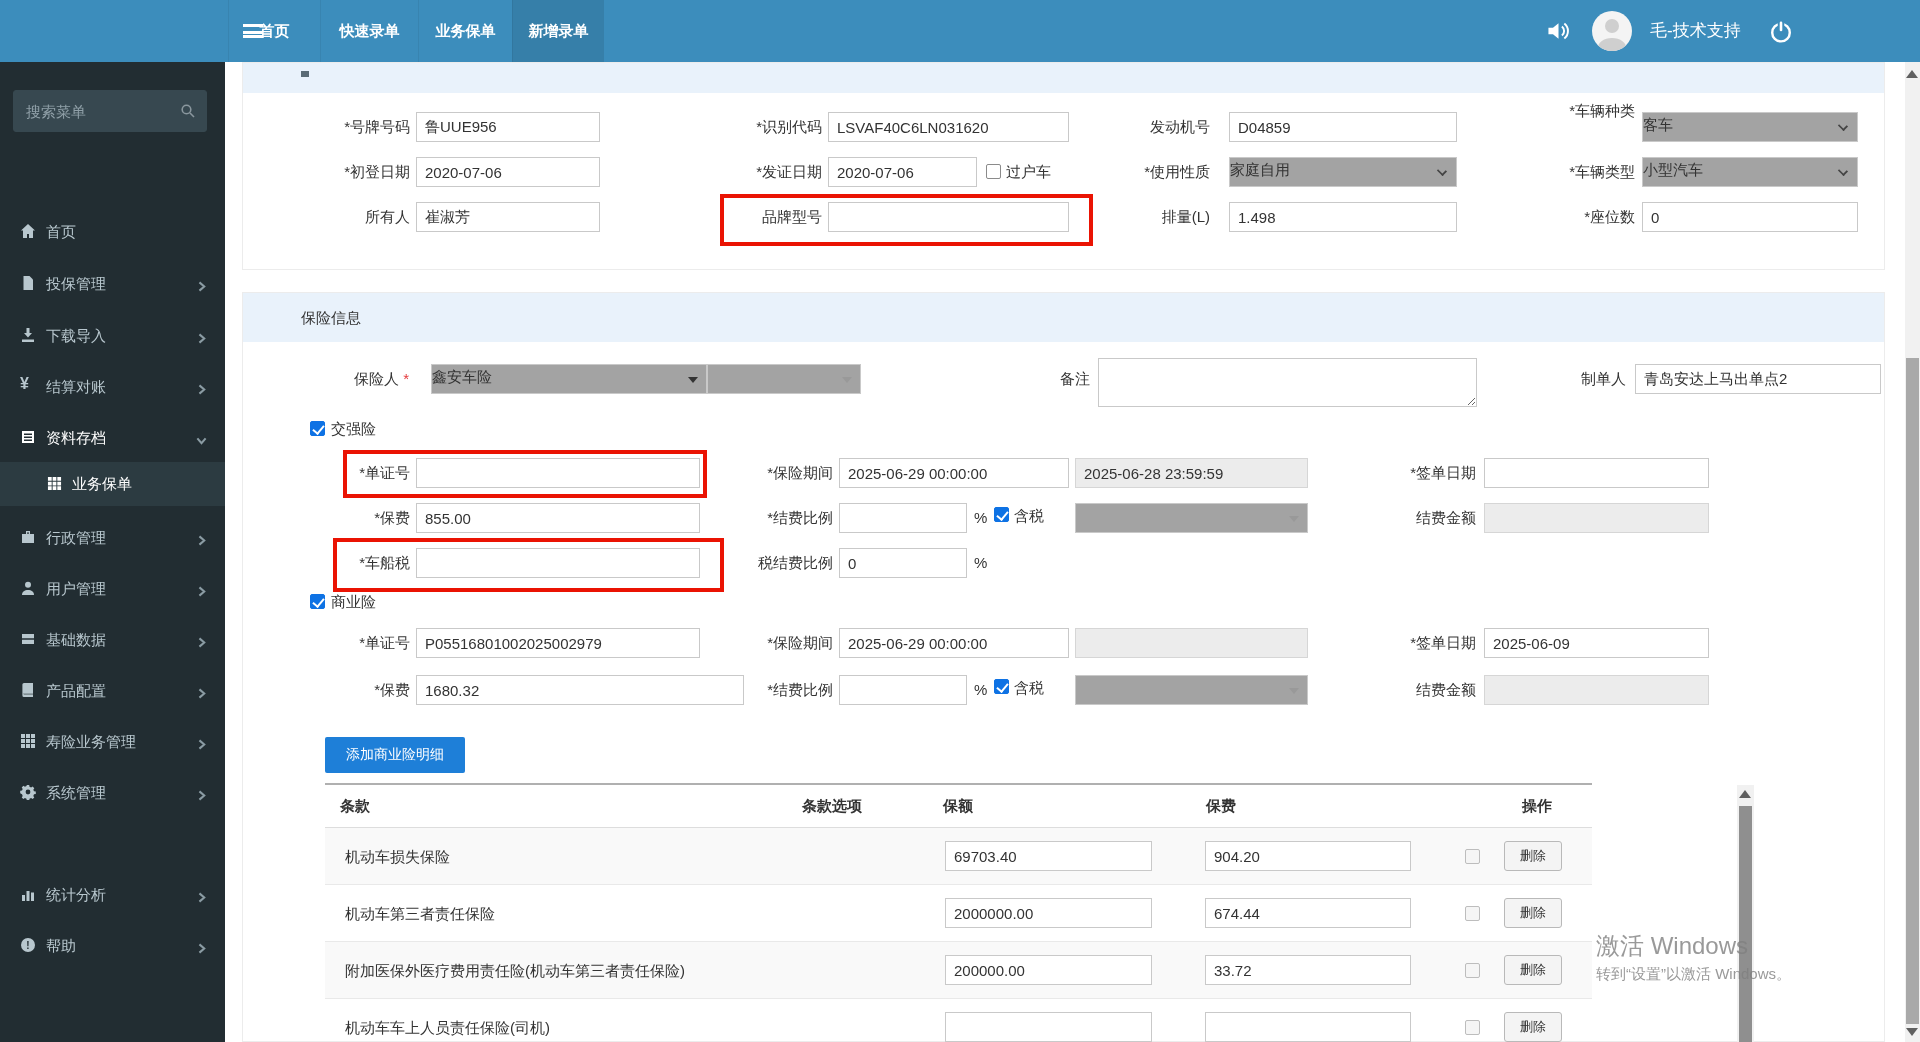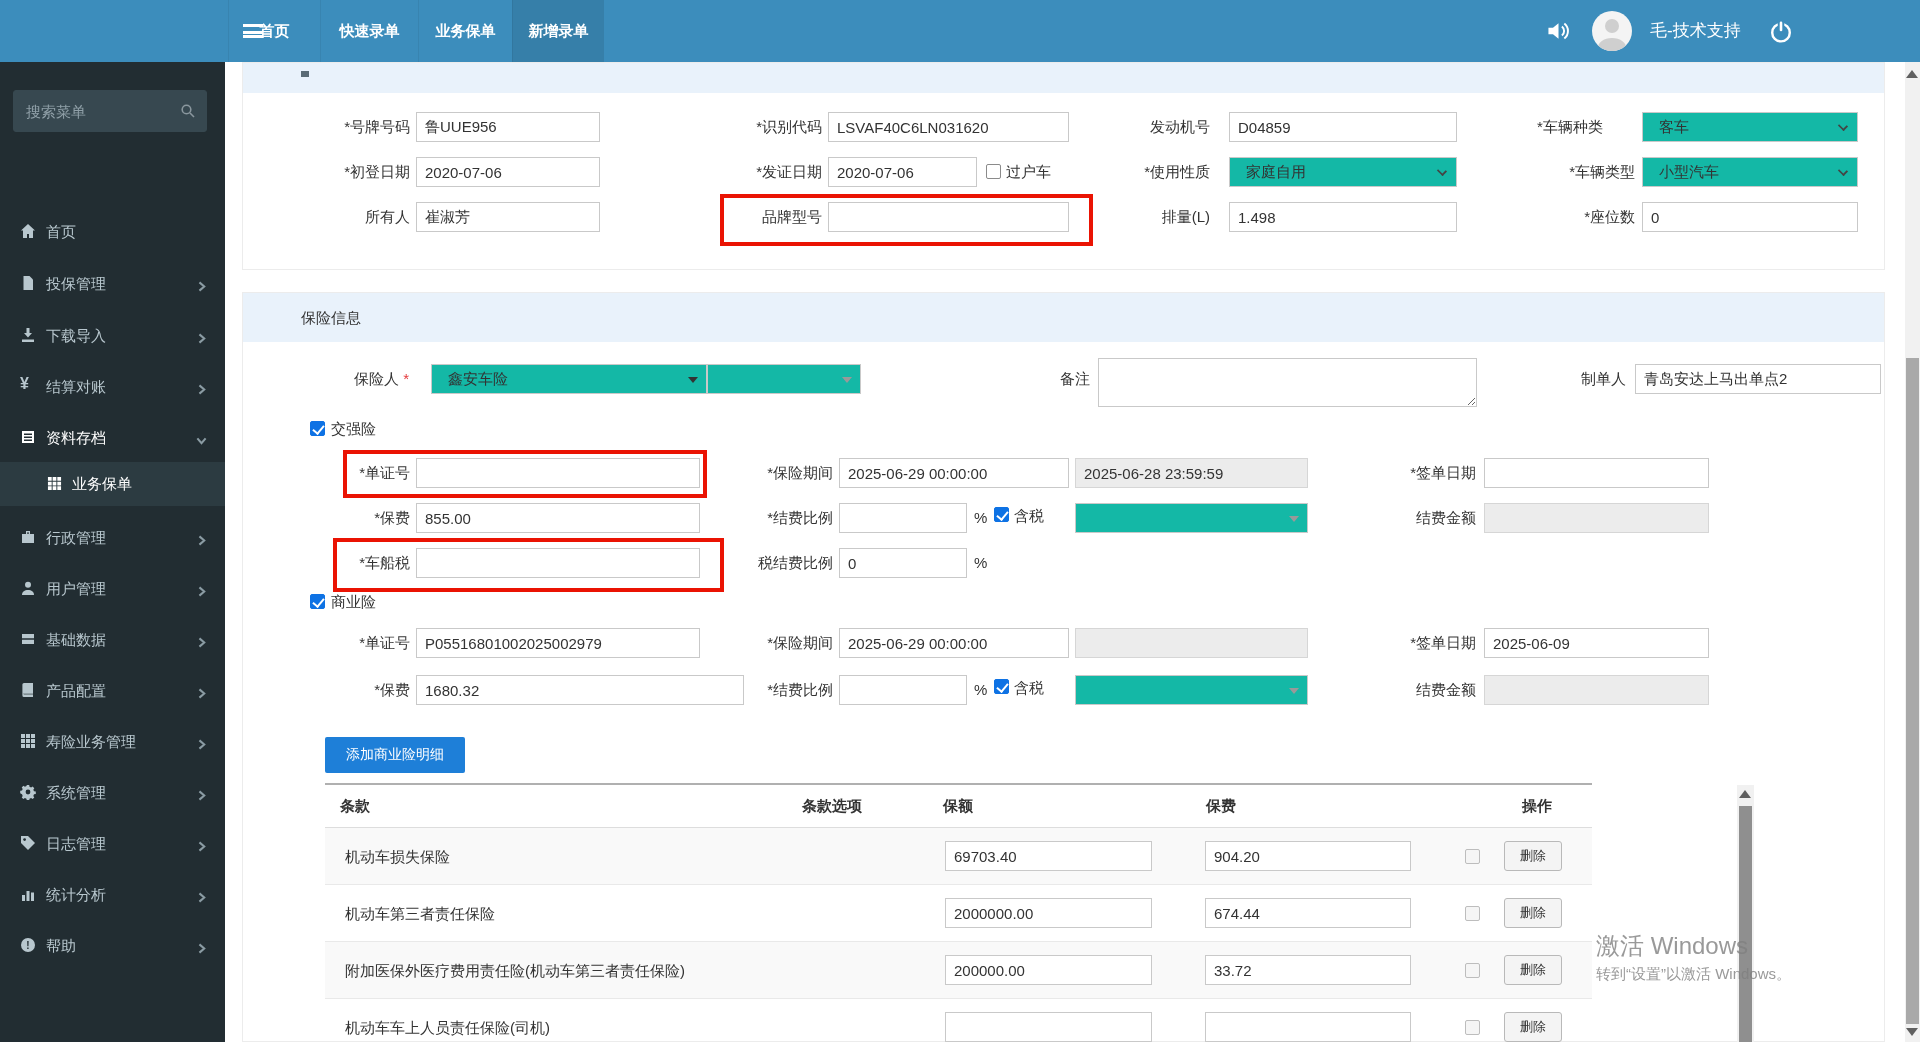--- a/index.html
+++ b/index.html
@@ -40,22 +40,22 @@
 
   
   .panel { position:absolute; left:242px; width:1643px; background:#fff; border:1px solid #ececec; }
   .panel-hd { position:absolute; left:0; top:0; width:100%; background:#e9f2fb; }
   .hd-text { position:absolute; left:58px; top:0; font-size:15px; color:#333; }
 
   .lbl { position:absolute; height:30px; line-height:30px; text-align:right; font-size:15px; color:#333; }
   .inp { position:absolute; height:30px; border:1px solid #c9c9c9; background:#fff; font-size:15px; color:#333;
          padding:0 8px; font-family:inherit; outline:none; }
   .inp.dis { background:#ececec; border-color:#d6d6d6; }
-  .sel { position:absolute; height:30px; border:1px solid #c9c9c9; background:#14b8a6; font-size:15px; color:#333;
-         line-height:28px; padding:0 24px 0 16px; cursor:pointer; }
+  .sel { position:absolute; height:30px; border:1px solid #c9c9c9; background:#a3a3a3; font-size:15px; color:#333;
+         line-height:28px; padding:0 24px 0 0; cursor:pointer;font-family:Liberation Mono, monospace; }
   .sel .nchev { position:absolute; right:10px; top:9px; width:8px; height:8px; border-right:2px solid #444;
          border-bottom:2px solid #444; transform:rotate(45deg) scale(1,.8); }
   .sel .tri { position:absolute; right:8px; top:12px; width:0; height:0; border-left:5px solid transparent;
          border-right:5px solid transparent; border-top:6px solid #333; }
   .sel .tri.gray { border-top-color:#999; }
   .cb { position:absolute; width:15px; height:15px; border:1px solid #8b8b8b; background:#fff; border-radius:2px; cursor:pointer; }
   .cb.checked { background:#0e72e4; border-color:#0e72e4; }
   .cb.checked::after { content:""; position:absolute; left:4px; top:1px; width:5px; height:9px;
         border-right:2px solid #fff; border-bottom:2px solid #fff; transform:rotate(40deg); }
   .cb.tablecb { background:#f5f5f5; border-color:#bdbdbd; }
@@ -235,30 +235,20 @@
     <div class="sitem" style="top:710px;">
       <span class="icon"><svg width="16" height="16" viewBox="0 0 16 16" fill="currentColor">
             <path d="M6.8 1h2.4l.3 1.8 1.6.7 1.5-1 1.7 1.7-1 1.5.7 1.6 1.8.3v2.4l-1.8.3-.7 1.6 1 1.5-1.7 1.7-1.5-1-1.6.7-.3 1.8H6.8l-.3-1.8-1.6-.7-1.5 1-1.7-1.7 1-1.5-.7-1.6L.2 9.2V6.8L2 6.5l.7-1.6-1-1.5L3.4 1.7l1.5 1 1.6-.7z"></path>
             <circle cx="8" cy="8" r="2.4" fill="#222d32"></circle>
           </svg></span>
       <span class="slabel">系统管理</span>
       <span class="chev"><svg width="11" height="11" viewBox="0 0 16 16" fill="none" stroke="currentColor" stroke-width="3">
             <path d="M5 2l7 6-7 6"></path>
           </svg></span>
     </div>
-    <div class="sitem" style="top:761px;">
-      <span class="icon"><svg width="16" height="16" viewBox="0 0 16 16" fill="currentColor">
-            <path d="M1 8V1h7l7 7-7 7z"></path>
-            <circle cx="4.6" cy="4.6" r="1.4" fill="#222d32"></circle>
-          </svg></span>
-      <span class="slabel">日志管理</span>
-      <span class="chev"><svg width="11" height="11" viewBox="0 0 16 16" fill="none" stroke="currentColor" stroke-width="3">
-            <path d="M5 2l7 6-7 6"></path>
-          </svg></span>
-    </div>
     <div class="sitem" style="top:812px;">
       <span class="icon"><svg width="16" height="16" viewBox="0 0 16 16" fill="currentColor">
             <path d="M2 9h3v6H2zm4.5-4h3v10h-3zM11 6.5h3V15h-3z"></path>
           </svg></span>
       <span class="slabel">统计分析</span>
       <span class="chev"><svg width="11" height="11" viewBox="0 0 16 16" fill="none" stroke="currentColor" stroke-width="3">
             <path d="M5 2l7 6-7 6"></path>
           </svg></span>
     </div>
     <div class="sitem" style="top:863px;">
@@ -277,21 +267,21 @@
     <div class="panel-hd" style="height:30px;"></div>
     <div class="frag" style="left:58px;top:8px;width:8px;height:6px;"></div>
   </div>
 
   <div class="lbl" style="left:290px;top:112px;width:120px;">*号牌号码</div>
   <input class="inp" style="left: 416px; top: 112px; width: 184px;" value="鲁UUE956">
   <div class="lbl" style="left:700px;top:112px;width:122px;">*识别代码</div>
   <input class="inp" style="left: 828px; top: 112px; width: 241px;" value="LSVAF40C6LN031620">
   <div class="lbl" style="left:1080px;top:112px;width:130px;">发动机号</div>
   <input class="inp" style="left: 1229px; top: 112px; width: 228px;" value="D04859">
-  <div class="lbl" style="left:1505px;top:112px;width:130px;text-align:center;">*车辆种类</div>
+  <div class="lbl" style="left:1505px;top:96px;width:130px;">*车辆种类</div>
   <div class="sel" style="left:1642px;top:112px;width:216px;"><span>客车</span><span class="nchev"></span></div>
 
   <div class="lbl" style="left:290px;top:157px;width:120px;">*初登日期</div>
   <input class="inp" style="left: 416px; top: 157px; width: 184px;" value="2020-07-06">
   <div class="lbl" style="left:700px;top:157px;width:122px;">*发证日期</div>
   <input class="inp" style="left: 828px; top: 157px; width: 149px;" value="2020-07-06">
   <span class="cb" style="left:986px;top:164px;"></span>
   <span class="cbl" style="left:1006px;top:163px;">过户车</span>
   <div class="lbl" style="left:1080px;top:157px;width:130px;">*使用性质</div>
   <div class="sel" style="left:1229px;top:157px;width:228px;"><span>家庭自用</span><span class="nchev"></span></div>

